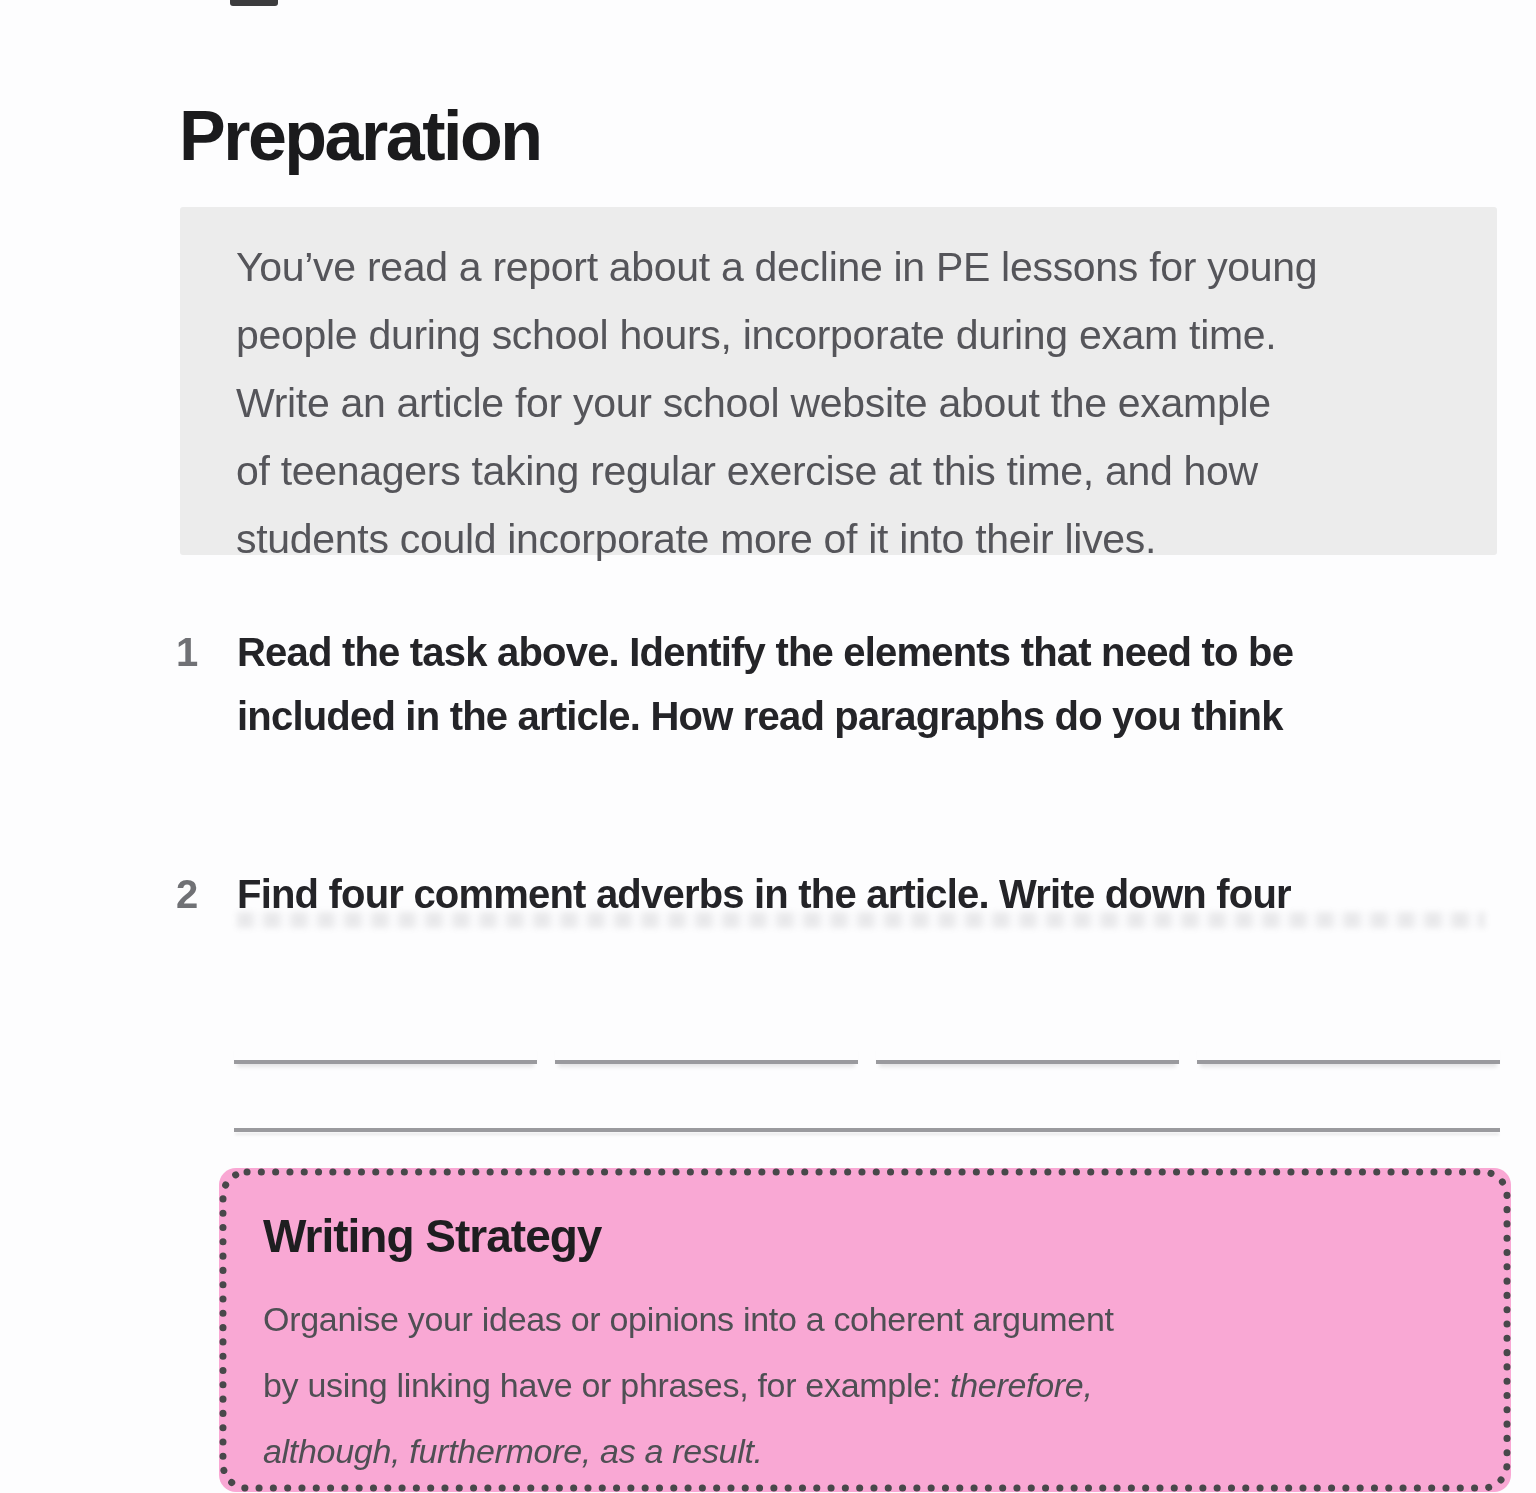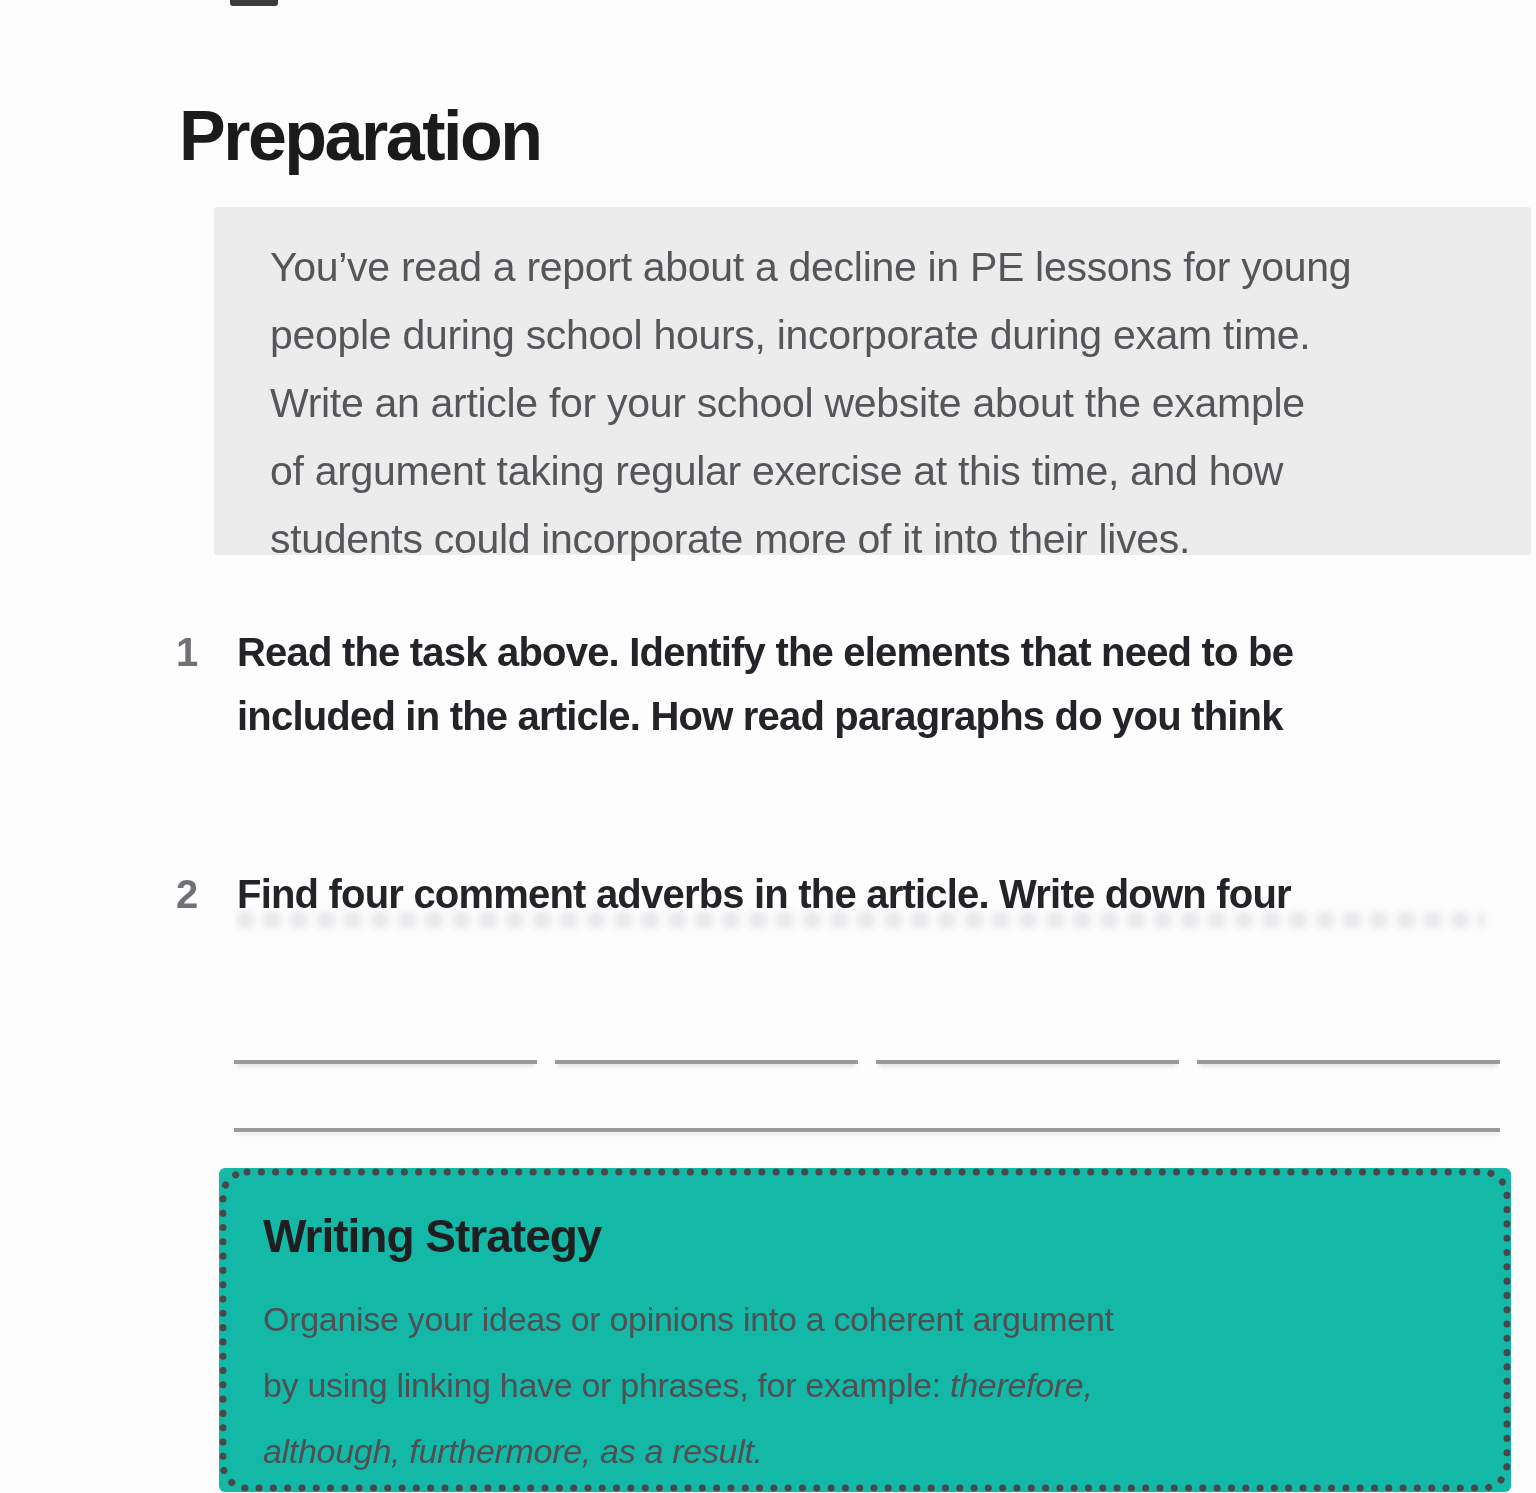--- a/index.html
+++ b/index.html
@@ -26,21 +26,20 @@
 
   .task-box {
     position: absolute; left: 180px; top: 207px;
     width: 1317px; height: 348px;
     background: #ececec;
     box-sizing: border-box;
     padding: 26px 20px 0 56px;
     color: #55555a;
     font-size: 41px; line-height: 68px; letter-spacing: -0.3px;
     border-radius: 3px;
-    margin-left: 34px;
   }
   .task-box .line { white-space: nowrap; }
 
   .exercise {
     position: absolute; left: 176px;
     display: flex; align-items: flex-start;
     font-size: 40px; font-weight: bold; line-height: 64px;
     letter-spacing: -0.8px;
   }
   .exercise .num {
@@ -72,21 +71,21 @@
   }
   .blank-long {
     position: absolute; left: 234px; top: 1128px;
     width: 1266px; height: 4px; background: #9a9a9e;
     box-shadow: 0 4px 3px -1px rgba(0,0,0,0.10);
   }
 
   .ws-box {
     position: absolute; left: 219px; top: 1168px;
     width: 1292px; height: 324px;
-    background: #14b8a6; border-radius: 6px;
+    background: #f9a8d4; border-radius: 17px;
     box-sizing: border-box;
   }
   .ws-border { position: absolute; inset: 0; }
   .ws-content { position: absolute; left: 44px; top: 38px; right: 30px; }
   .ws-title {
     font-size: 46px; font-weight: bold; color: #1e1e20;
     letter-spacing: -1px; line-height: 60px; margin-bottom: 20px;
   }
   .ws-line {
     font-size: 34px; color: #4f4f54; line-height: 66px;
@@ -100,21 +99,21 @@
 <div id="page-root">
 
   <div class="top-fragment"></div>
 
   <h1 class="page-title">Preparation</h1>
 
   <div class="task-box">
     <div class="line">You’ve read a report about a decline in PE lessons for young</div>
     <div class="line">people during school hours, incorporate during exam time.</div>
     <div class="line">Write an article for your school website about the example</div>
-    <div class="line">of argument taking regular exercise at this time, and how</div>
+    <div class="line">of teenagers taking regular exercise at this time, and how</div>
     <div class="line">students could incorporate more of it into their lives.</div>
   </div>
 
   <div class="exercise" id="exercise-1">
     <div class="num">1</div>
     <div class="lines">
       <div class="line">Read the task above. Identify the elements that need to be</div>
       <div class="line">included in the article. How read paragraphs do you think</div>
     </div>
   </div>

